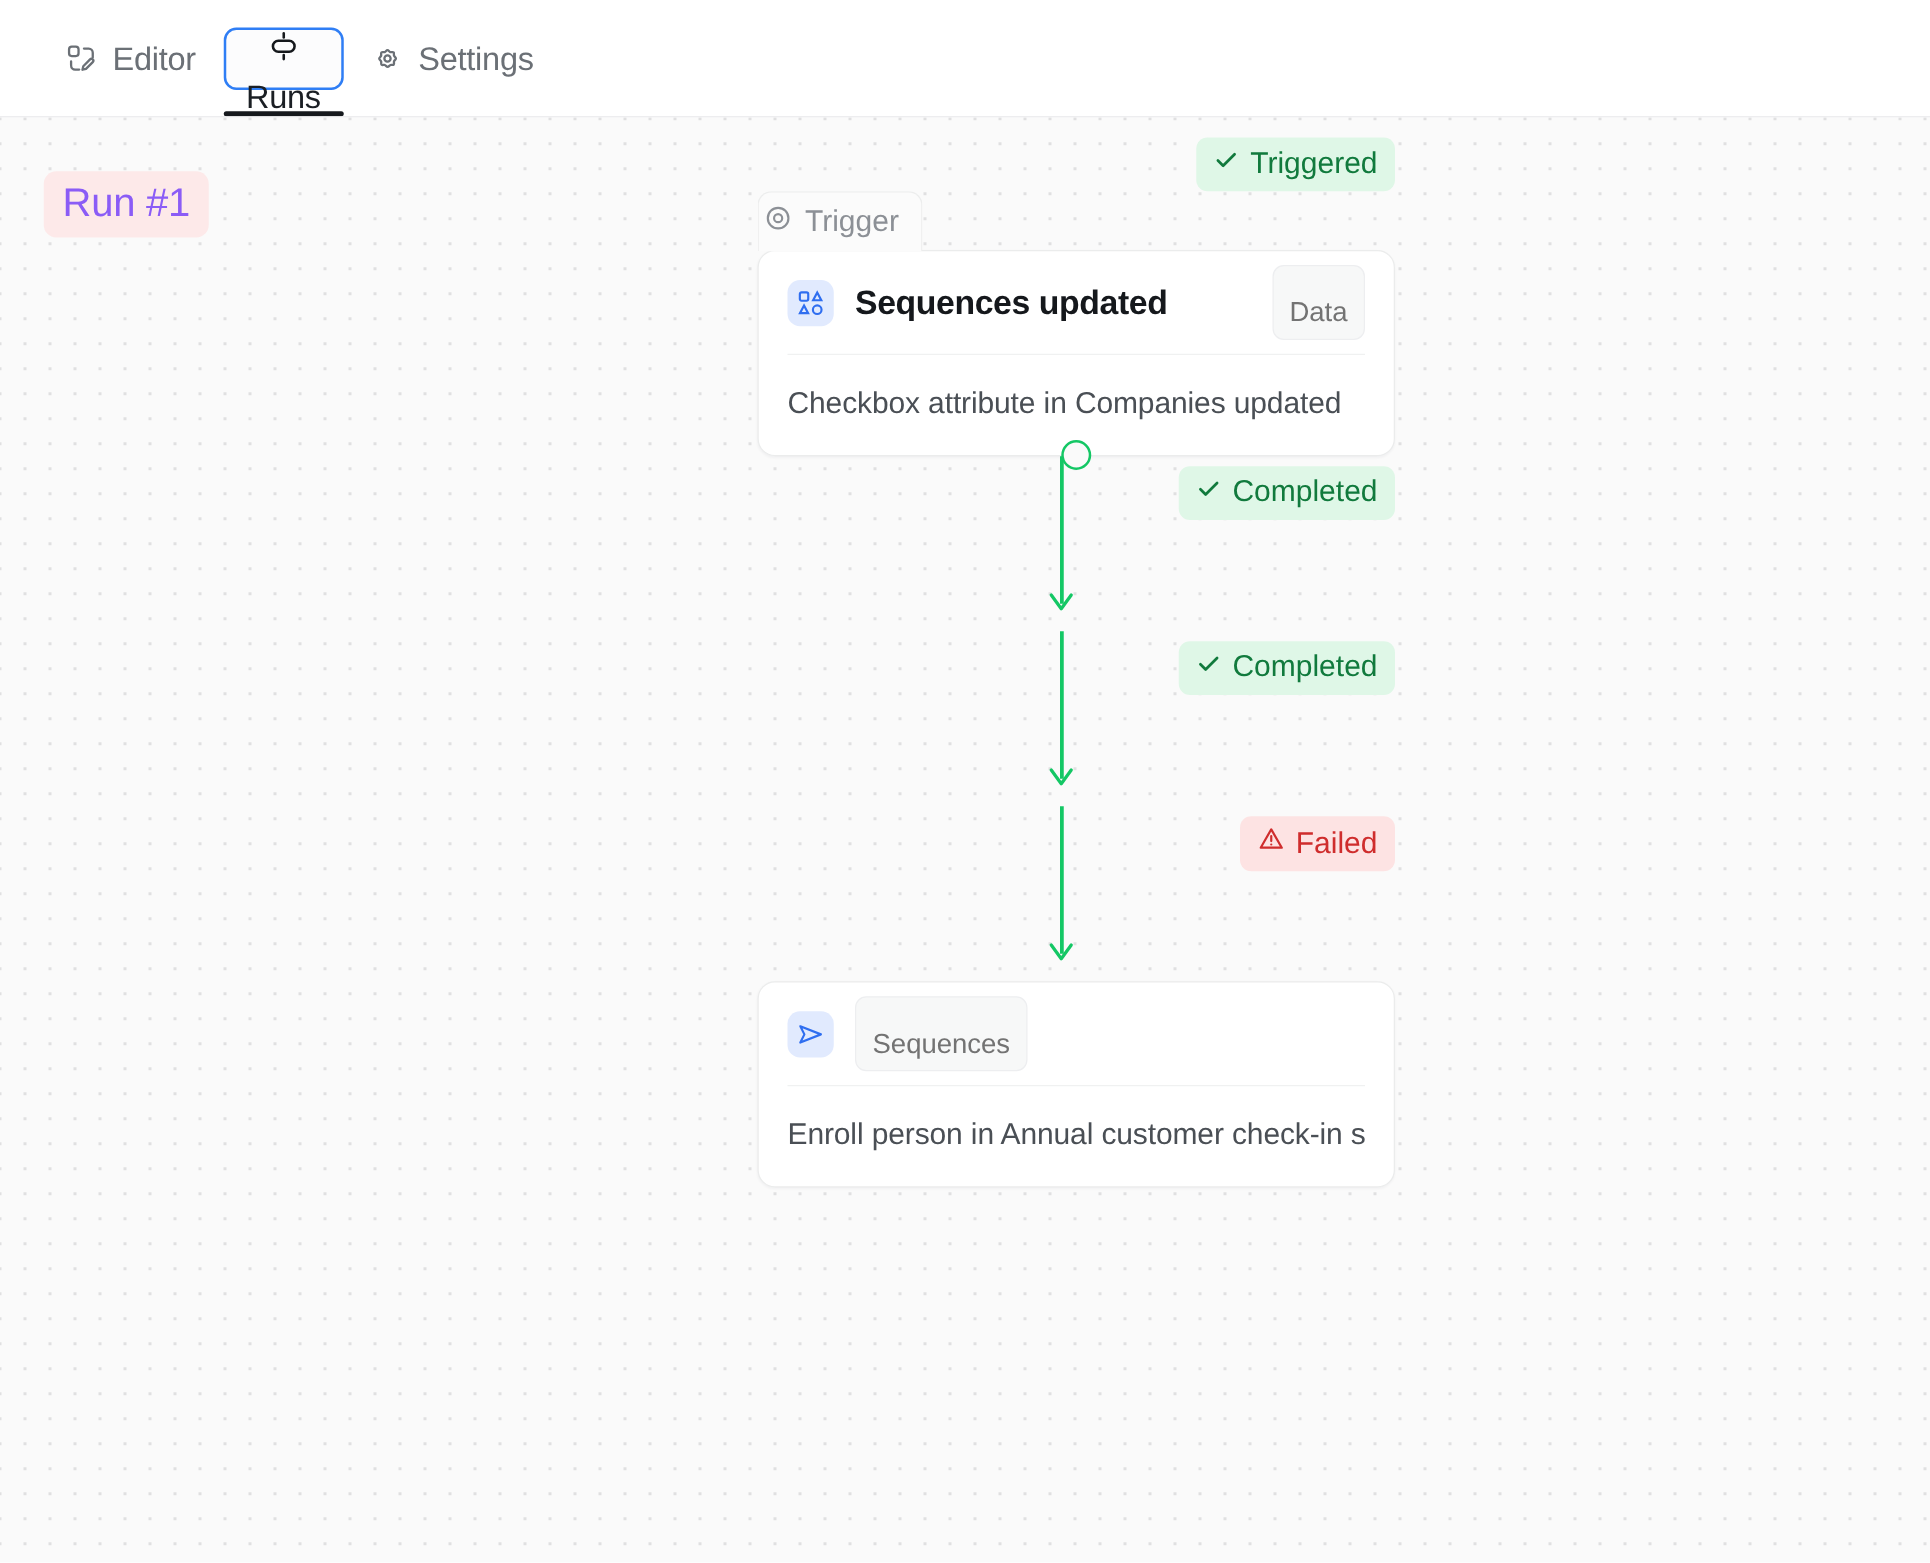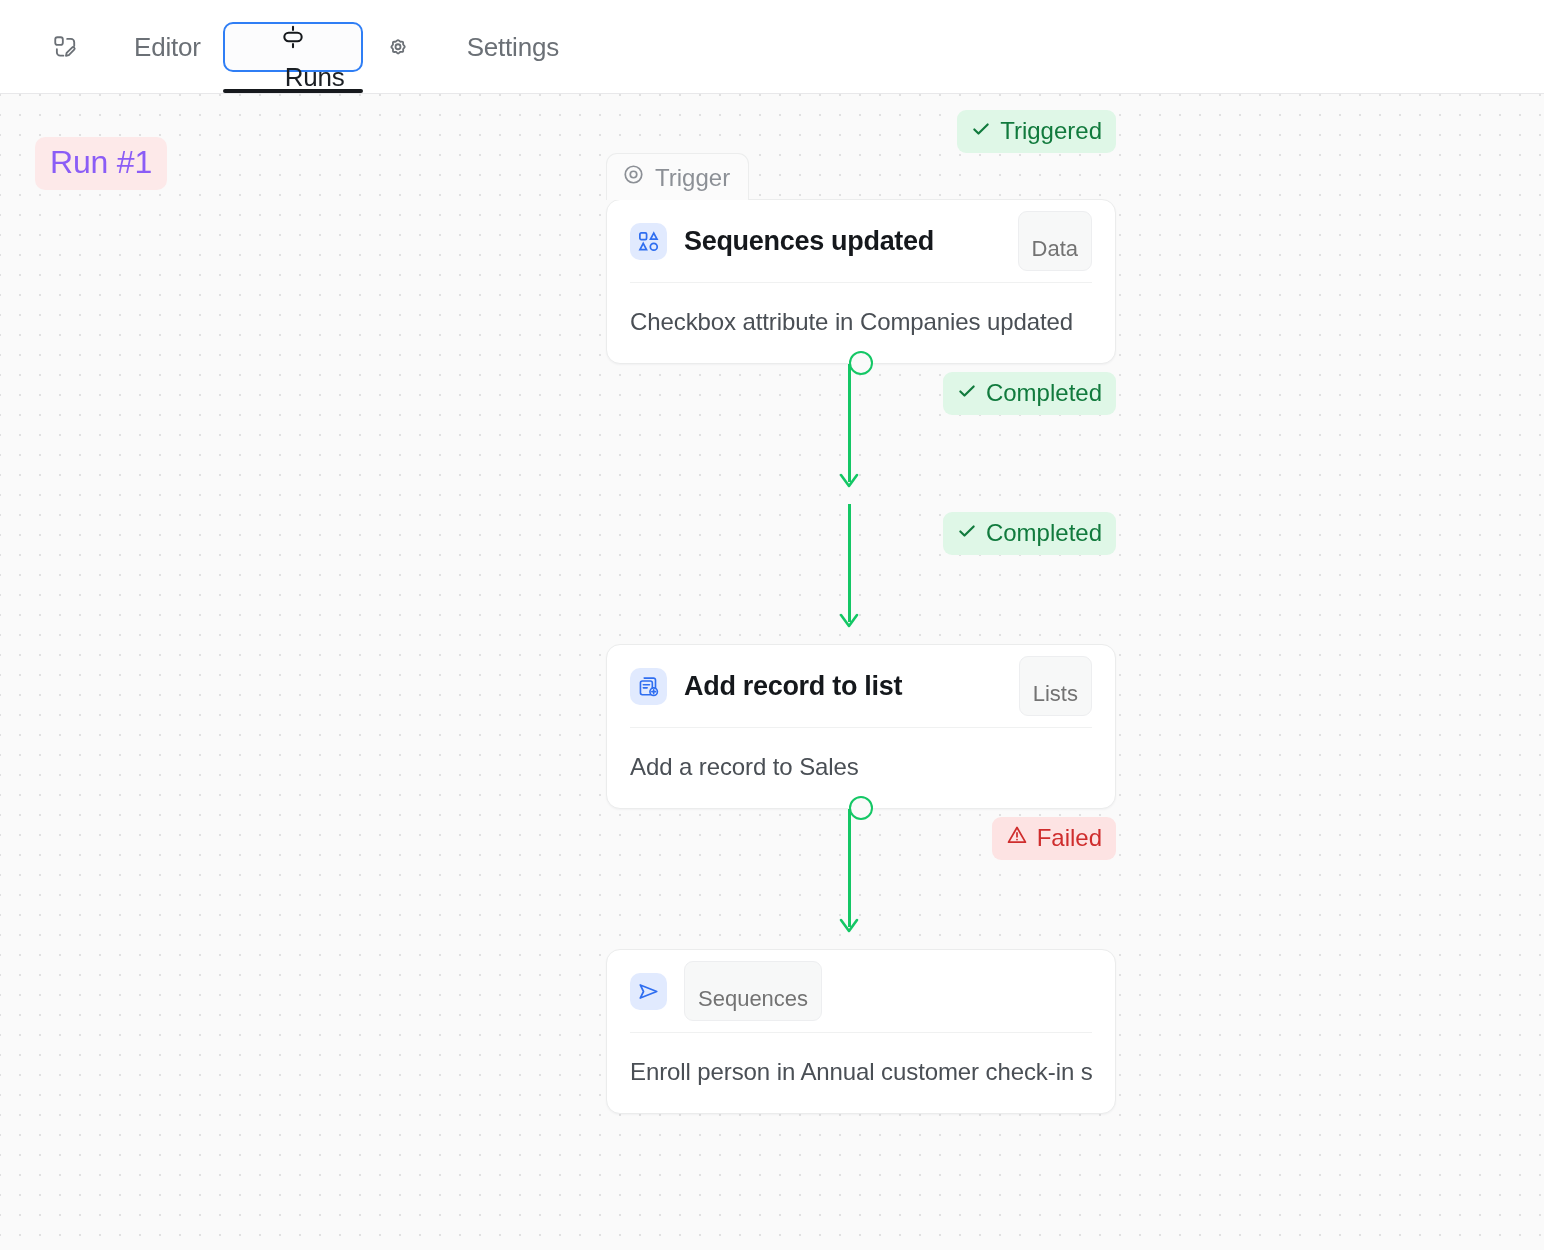--- a/index.html
+++ b/index.html
@@ -34,21 +34,21 @@
     height: 50px;
     padding: 0 16px;
     border-radius: 10px;
     border: 2px solid transparent;
     font-size: 26px;
     color: #6b7076;
     cursor: pointer;
     background: transparent;
     position: relative;
   }
-  .tab .tab-label { font-size: 26px; letter-spacing: -0.2px; margin-left: 44px; }
+  .tab .tab-label { font-size: 26px; letter-spacing: -0.2px; }
   .tab.active {
     color: #1b1f24;
     border-color: #2f7ef5;
     background: #fcfcfd;
     flex-direction: column;
   }
   .tab.active:after {
     content: "";
     position: absolute;
     left: -2px; right: -2px;
@@ -106,21 +106,21 @@
   .node-block { position: relative; margin-left: 24px; }
 
   .trigger-tab {
     display: inline-flex;
     align-items: center;
     gap: 10px;
     background: #fbfbfb;
     border: 1px solid #eceded;
     border-bottom: none;
     border-radius: 11px 11px 0 0;
-    padding: 9px 18px 8px 15px;
+    padding: 9px 18px 8px 4px;
     font-size: 24px;
     color: #8c9096;
     position: relative;
     top: 1px;
     z-index: 2;
   }
 
   .node {
     position: relative;
     background: #ffffff;
@@ -338,40 +338,20 @@
       <div class="status ok">
         <span>
           <svg width="20" height="20" viewBox="0 0 24 24" fill="none" stroke="#117a3d" stroke-width="2.6" stroke-linecap="round" stroke-linejoin="round">
               <path d="M4 12.5l5 5L20 6.5"></path>
             </svg>
         </span>
         <span>Completed</span>
       </div>
     </div>
 
-    <div class="node-block">
-      <div class="node">
-        <div class="node-head">
-          <span class="node-icon blue">
-            <svg width="23" height="23" viewBox="0 0 24 24" fill="none" stroke="#2f6ef0" stroke-width="1.7" stroke-linecap="round" stroke-linejoin="round">
-              <path d="M7.5 3.2h9.8a2 2 0 0 1 2 2v11"></path>
-              <rect x="3.6" y="6.2" width="12.4" height="14.4" rx="2"></rect>
-              <path d="M6.6 10.2h6.4M6.6 13.4h4"></path>
-              <circle cx="17.4" cy="17.4" r="3.9" fill="#e1eafe"></circle>
-              <path d="M17.4 15.5v3.8M15.5 17.4h3.8"></path>
-            </svg>
-          </span>
-          <span class="node-title">Add record to list</span>
-          <span class="node-chip">Lists</span>
-        </div>
-        <div class="node-divider"></div>
-        <div class="node-desc">Add a record to Sales</div>
-        <div class="port bottom"></div>
-      </div>
-    </div>
 
     <div class="link">
       <div class="line"></div>
       <div class="arrow">
         <svg width="24" height="24" viewBox="0 0 24 24" fill="none" stroke="#14c765" stroke-width="2.6" stroke-linecap="round" stroke-linejoin="round">
             <path d="M4 7l8 11 8-11"></path>
           </svg>
       </div>
       <div class="status failed">
         <span>

